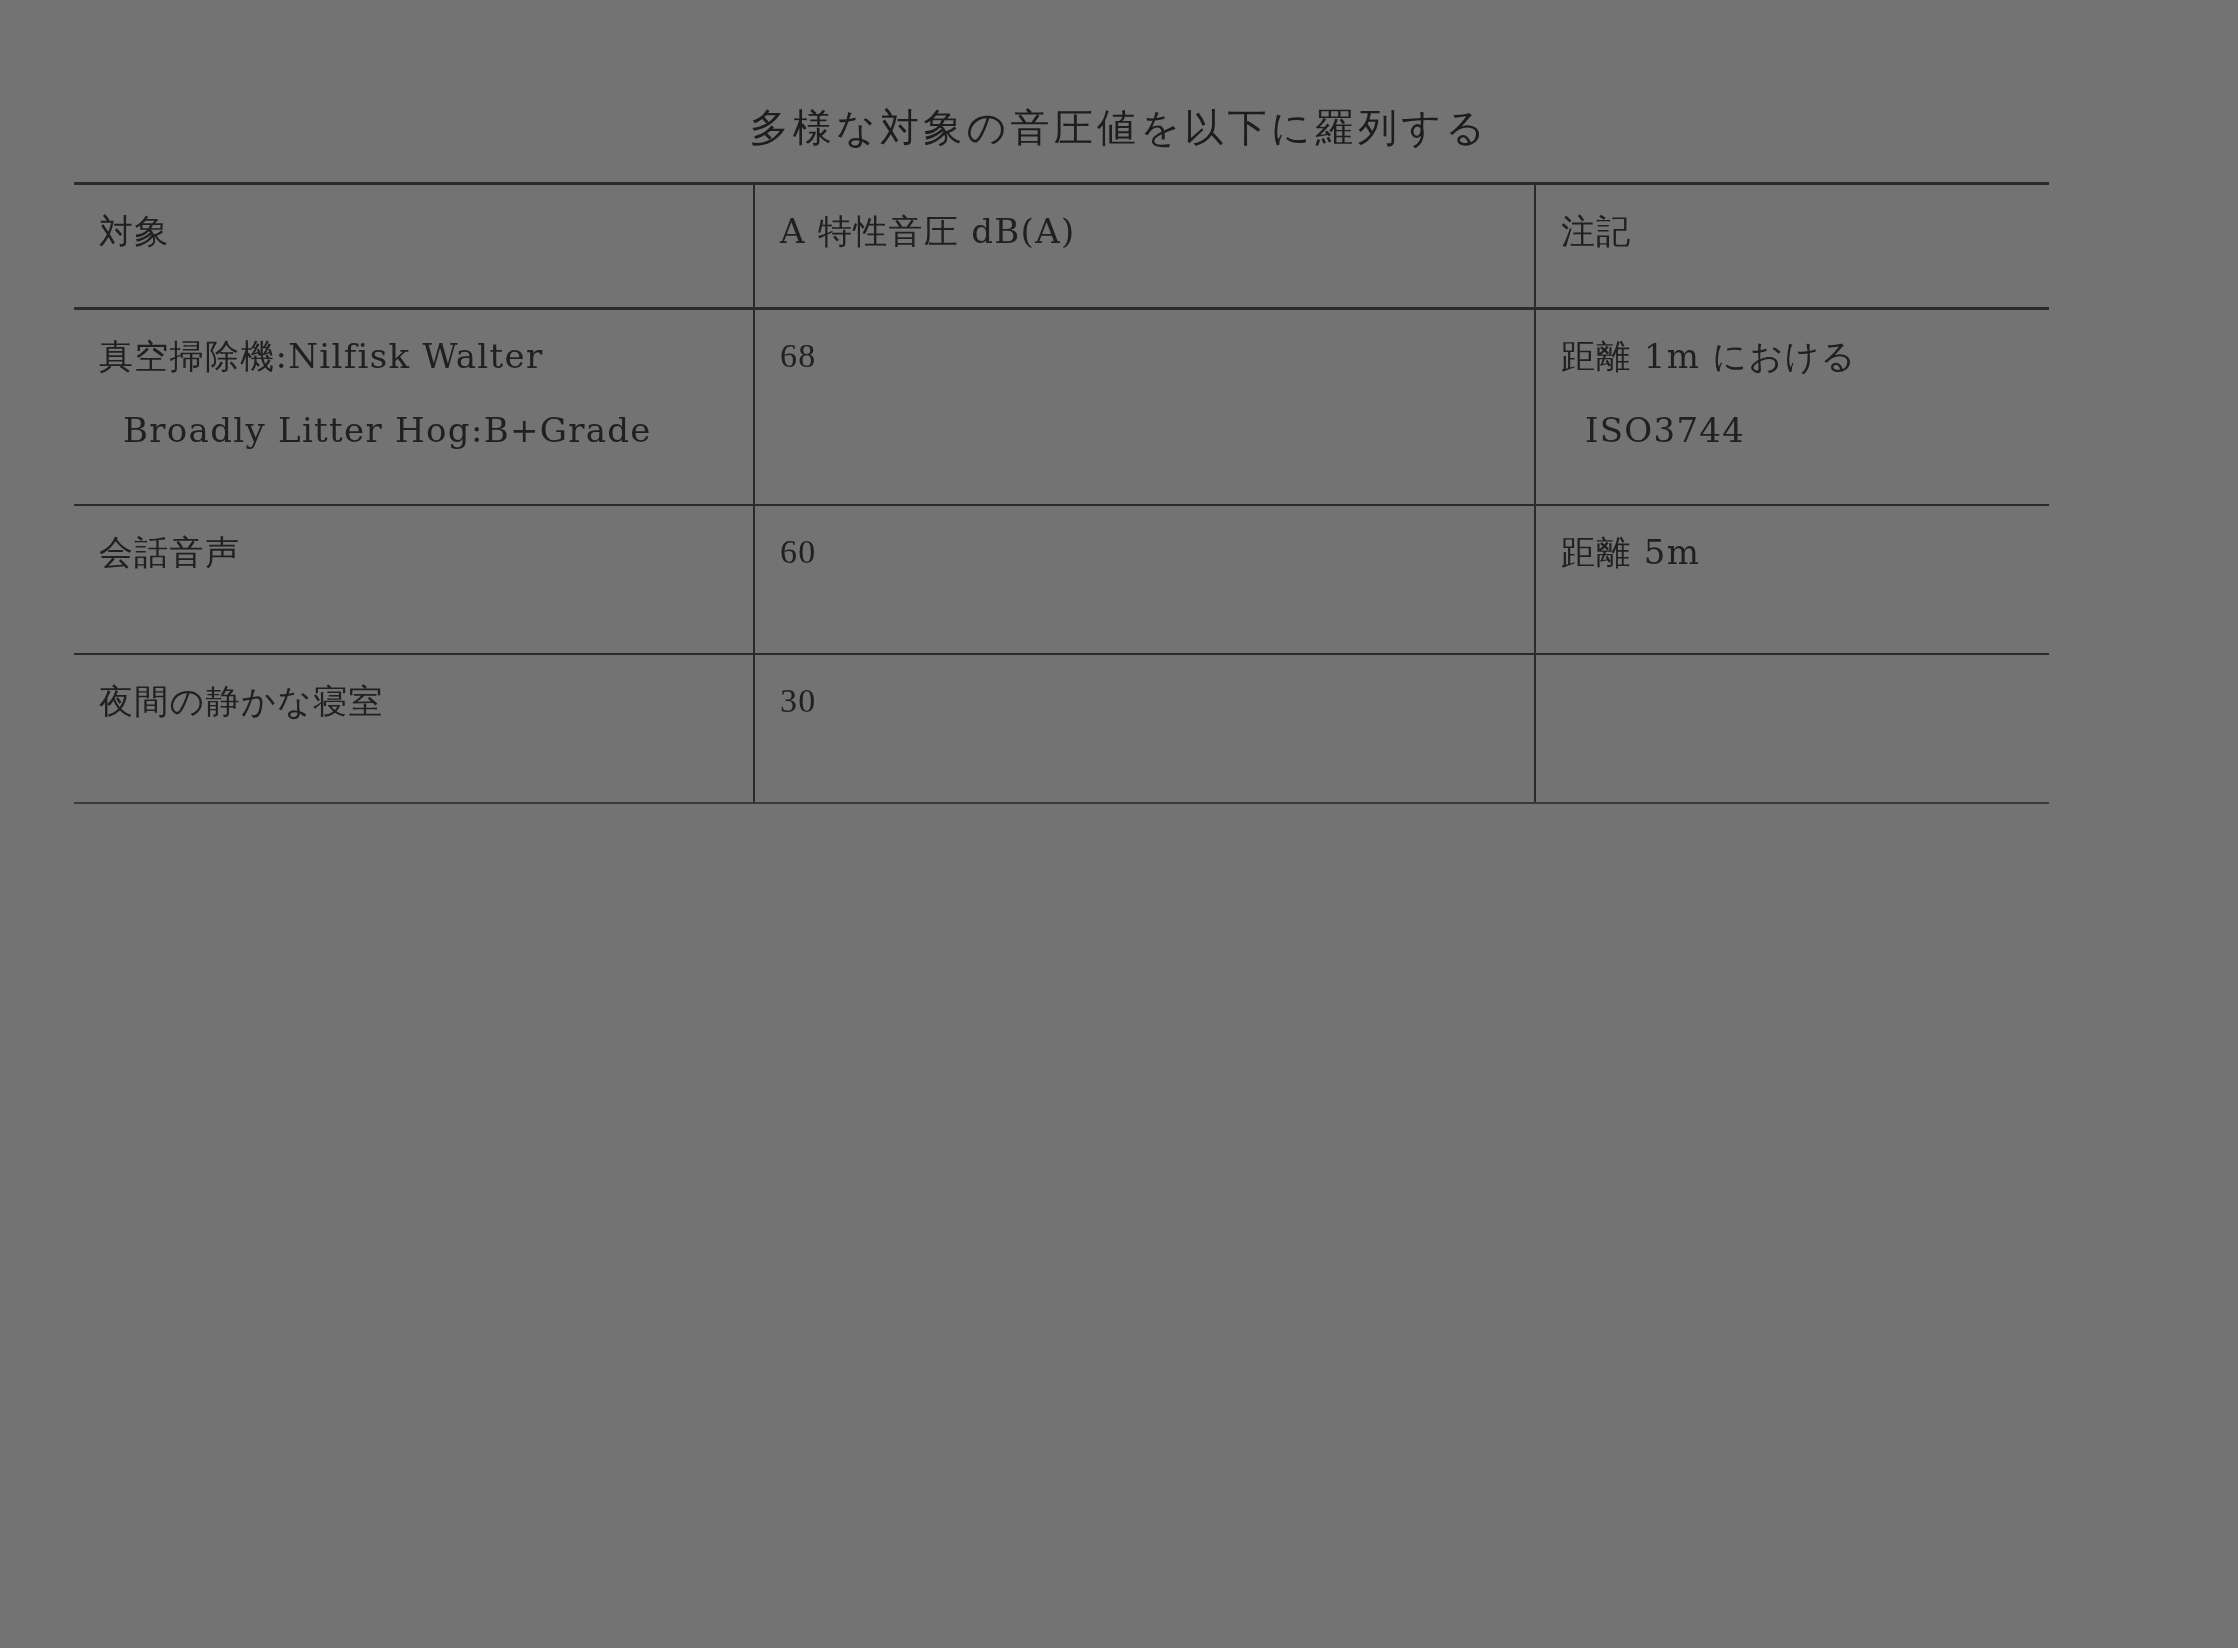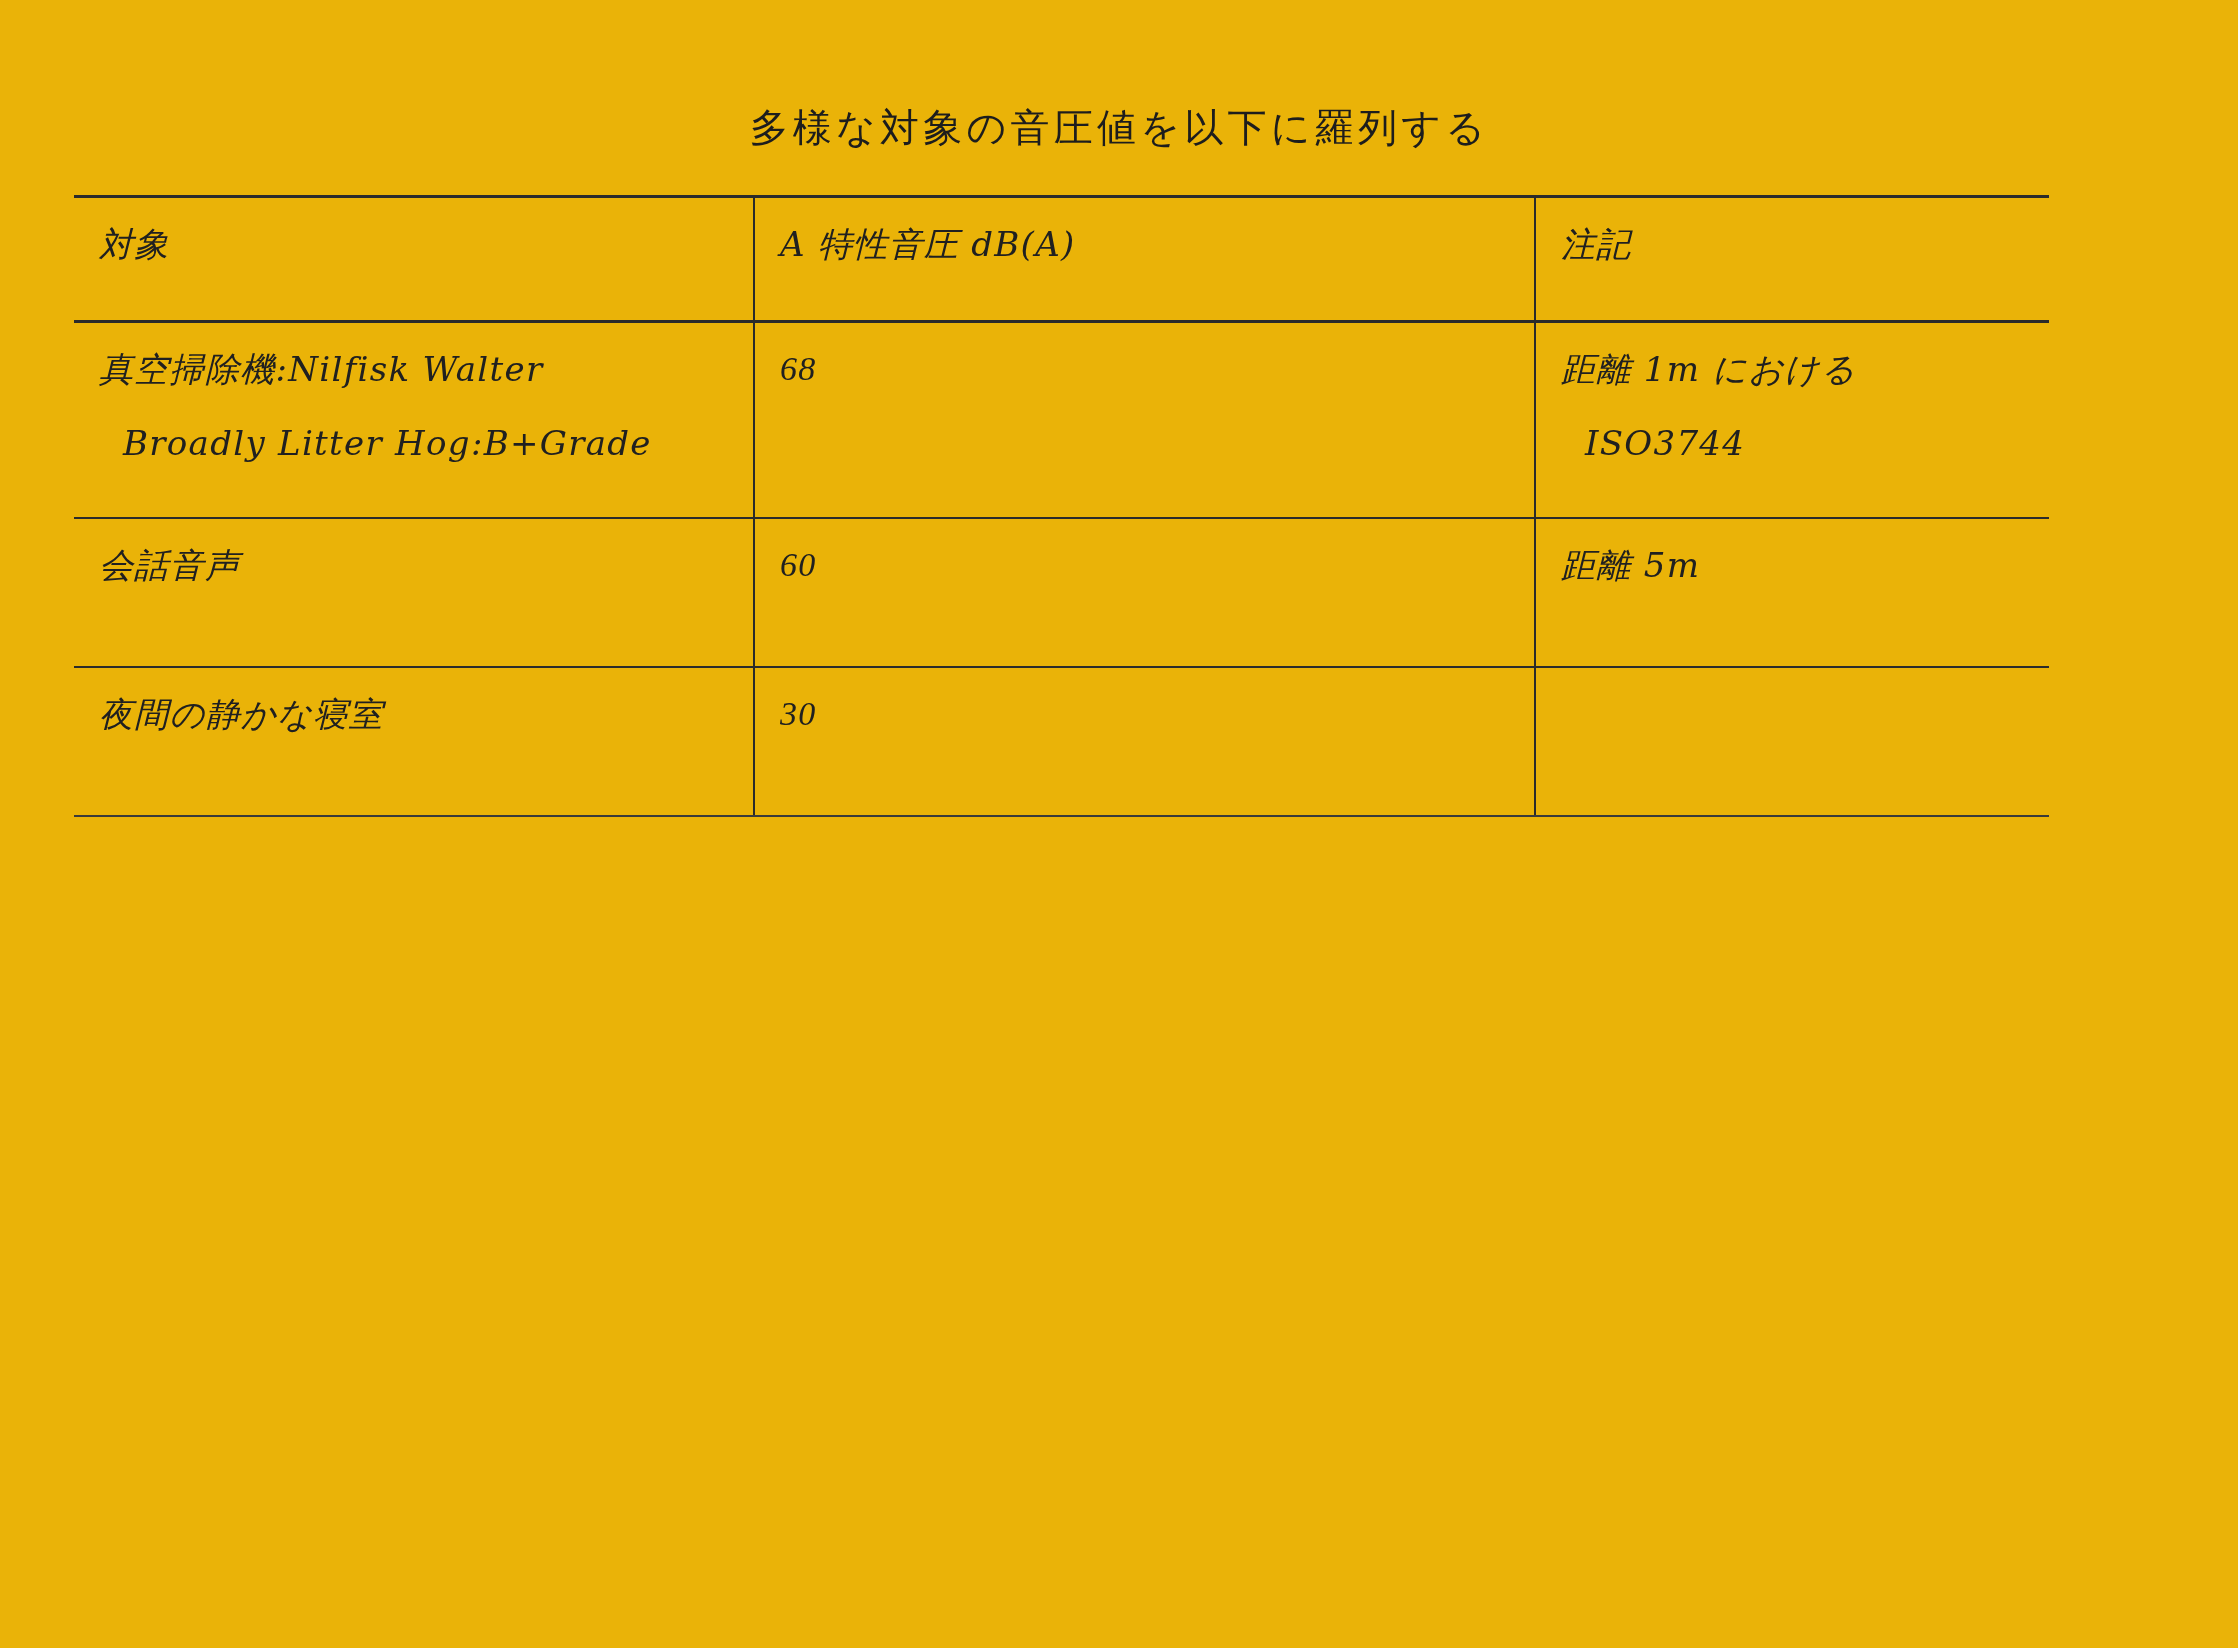--- a/index.html
+++ b/index.html
@@ -13,42 +13,41 @@
     position: relative;
     font-family: "Liberation Serif", "DejaVu Serif", serif;
     color: #1a1a1a;
     overflow: hidden;
   }
 
   
   .page {
     position: absolute;
     inset: 0;
-    background: #eab308;
+    background: #737373;
   }
 
   .doc-title {
     position: absolute;
     top: 101px;
     left: 0;
     width: 100%;
     text-align: center;
     font-size: 39px;
     letter-spacing: 4.2px;
     color: #1d1d1d;
     font-family: "DejaVu Serif", "Liberation Serif", serif;
     font-weight: 400;
   }
 
   .table-wrap {
     position: absolute;
-    top: 195px;
+    top: 182px;
     left: 74px;
     width: 1975px;
-    font-style: italic;
   }
 
   table.sound-table {
     width: 100%;
     border-collapse: collapse;
     table-layout: fixed;
   }
 
   table.sound-table col.c1 { width: 680px; }
   table.sound-table col.c2 { width: 781px; }

